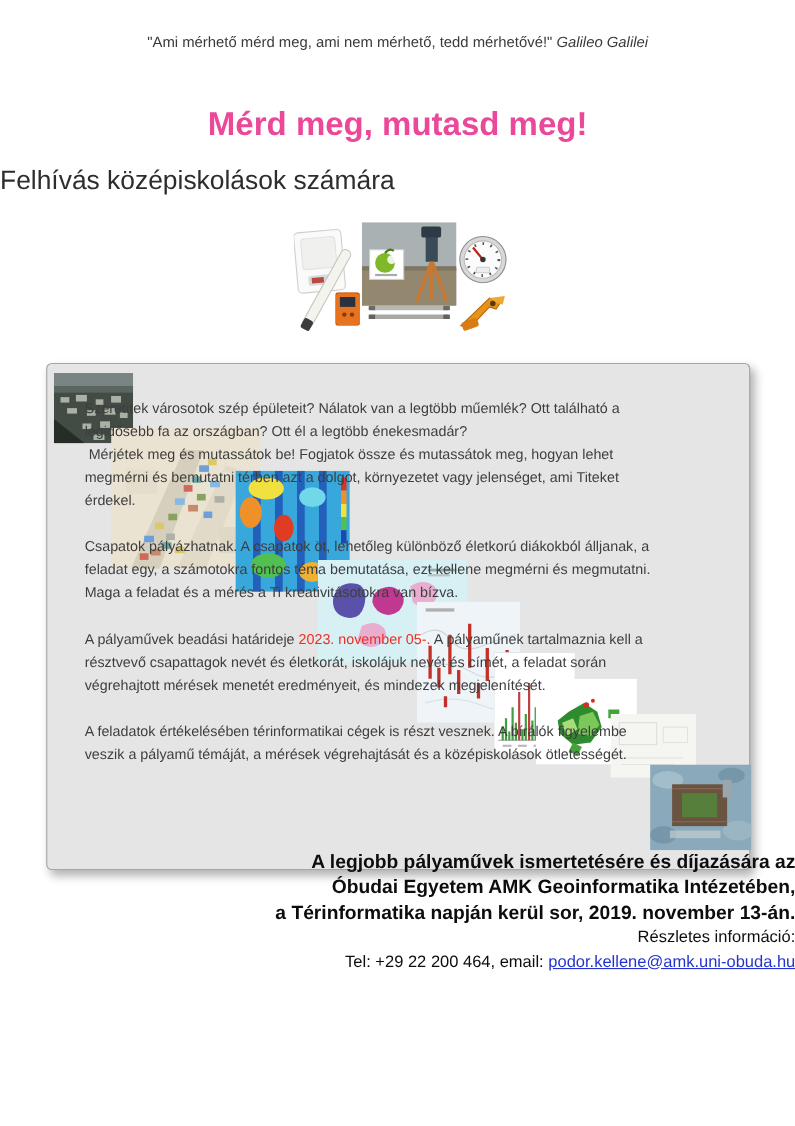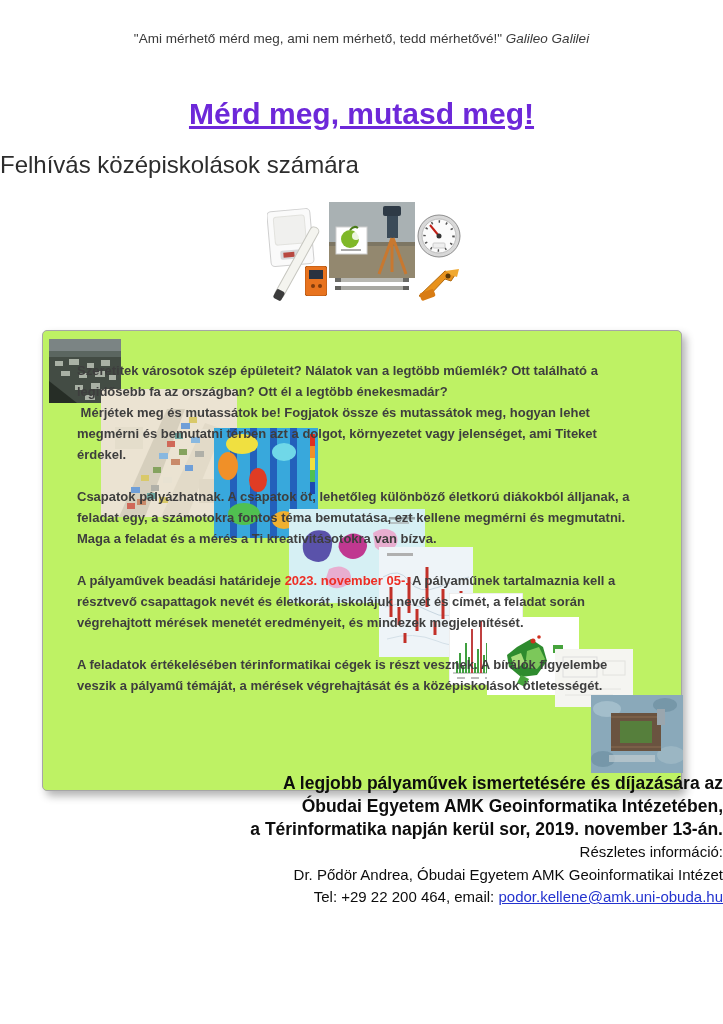--- a/index.html
+++ b/index.html
@@ -10,30 +10,30 @@
   *{box-sizing:border-box;}
   html,body{margin:0;padding:0;background:#fff;}
   body{width:723px;height:1024px;font-family:"Liberation Sans",sans-serif;}
   .page{position:relative;width:723px;height:1024px;background:#fff;overflow:hidden;}
 
   .quote{position:absolute;top:31px;left:0;right:0;text-align:center;
          font-size:13.5px;color:#3a3a3a;}
   .quote .author{font-style:italic;}
 
   .title{position:absolute;top:97px;left:0;right:0;text-align:center;
-         font-size:30px;font-weight:700;color:#6d28d9;margin:0;text-decoration:underline;}
+         font-size:30px;font-weight:700;color:#ec4899;margin:0;}
   .subtitle{position:absolute;top:151px;left:0;right:0;text-align:left;
          font-size:24px;font-weight:400;color:#2d2d2d;margin:0;}
 
   .instruments{position:absolute;top:198px;left:261px;width:202px;height:116px;}
   .instruments .itm{position:absolute;}
 
   .textbox{position:absolute;top:330px;left:42px;width:640px;height:461px;
-           background:#bef264;border:1px solid #a6a6a6;border-radius:5px;
-           box-shadow:4px 5px 9px rgba(0,0,0,0.30);font-weight:bold;}
+           background:#e5e5e5;border:1px solid #a6a6a6;border-radius:5px;
+           box-shadow:4px 5px 9px rgba(0,0,0,0.30);}
   .collage{position:absolute;z-index:1;}
   .bodytext{position:relative;z-index:10;padding:29px 22px 0 34px;
             font-size:13px;line-height:21px;color:var(--body-text);}
   .bodytext p{margin:0 0 21px;white-space:pre-line;}
   .deadline{color:var(--deadline-red);}
 
   .footer{position:absolute;top:772px;left:0;right:0;text-align:right;color:#0d0d0d;}
   .footer p{margin:0;}
   .bold-line{font-size:17.5px;font-weight:700;line-height:23px;}
   .reg-line{font-size:15px;line-height:22.5px;}
@@ -266,17 +266,16 @@
       <p>A feladatok értékelésében térinformatikai cégek is részt vesznek. A bírálók figyelembe
 veszik a pályamű témáját, a mérések végrehajtását és a középiskolások ötletességét.</p>
     </div>
   </div>
 
   <div class="footer">
     <p class="bold-line">A legjobb pályaművek ismertetésére és díjazására az</p>
     <p class="bold-line">Óbudai Egyetem AMK Geoinformatika Intézetében,</p>
     <p class="bold-line">a Térinformatika napján kerül sor, 2019. november 13-án.</p>
     <p class="reg-line">Részletes információ:</p>
-    <p class="reg-line">Dr. Pődör Andrea, Óbudai Egyetem AMK Geoinformatikai Intézet</p>
     <p class="reg-line"><span>Tel: +29 22 200 464, email: </span><a class="link">podor.kellene@amk.uni-obuda.hu</a></p>
   </div>
 
 </div>
 
 </body></html>

